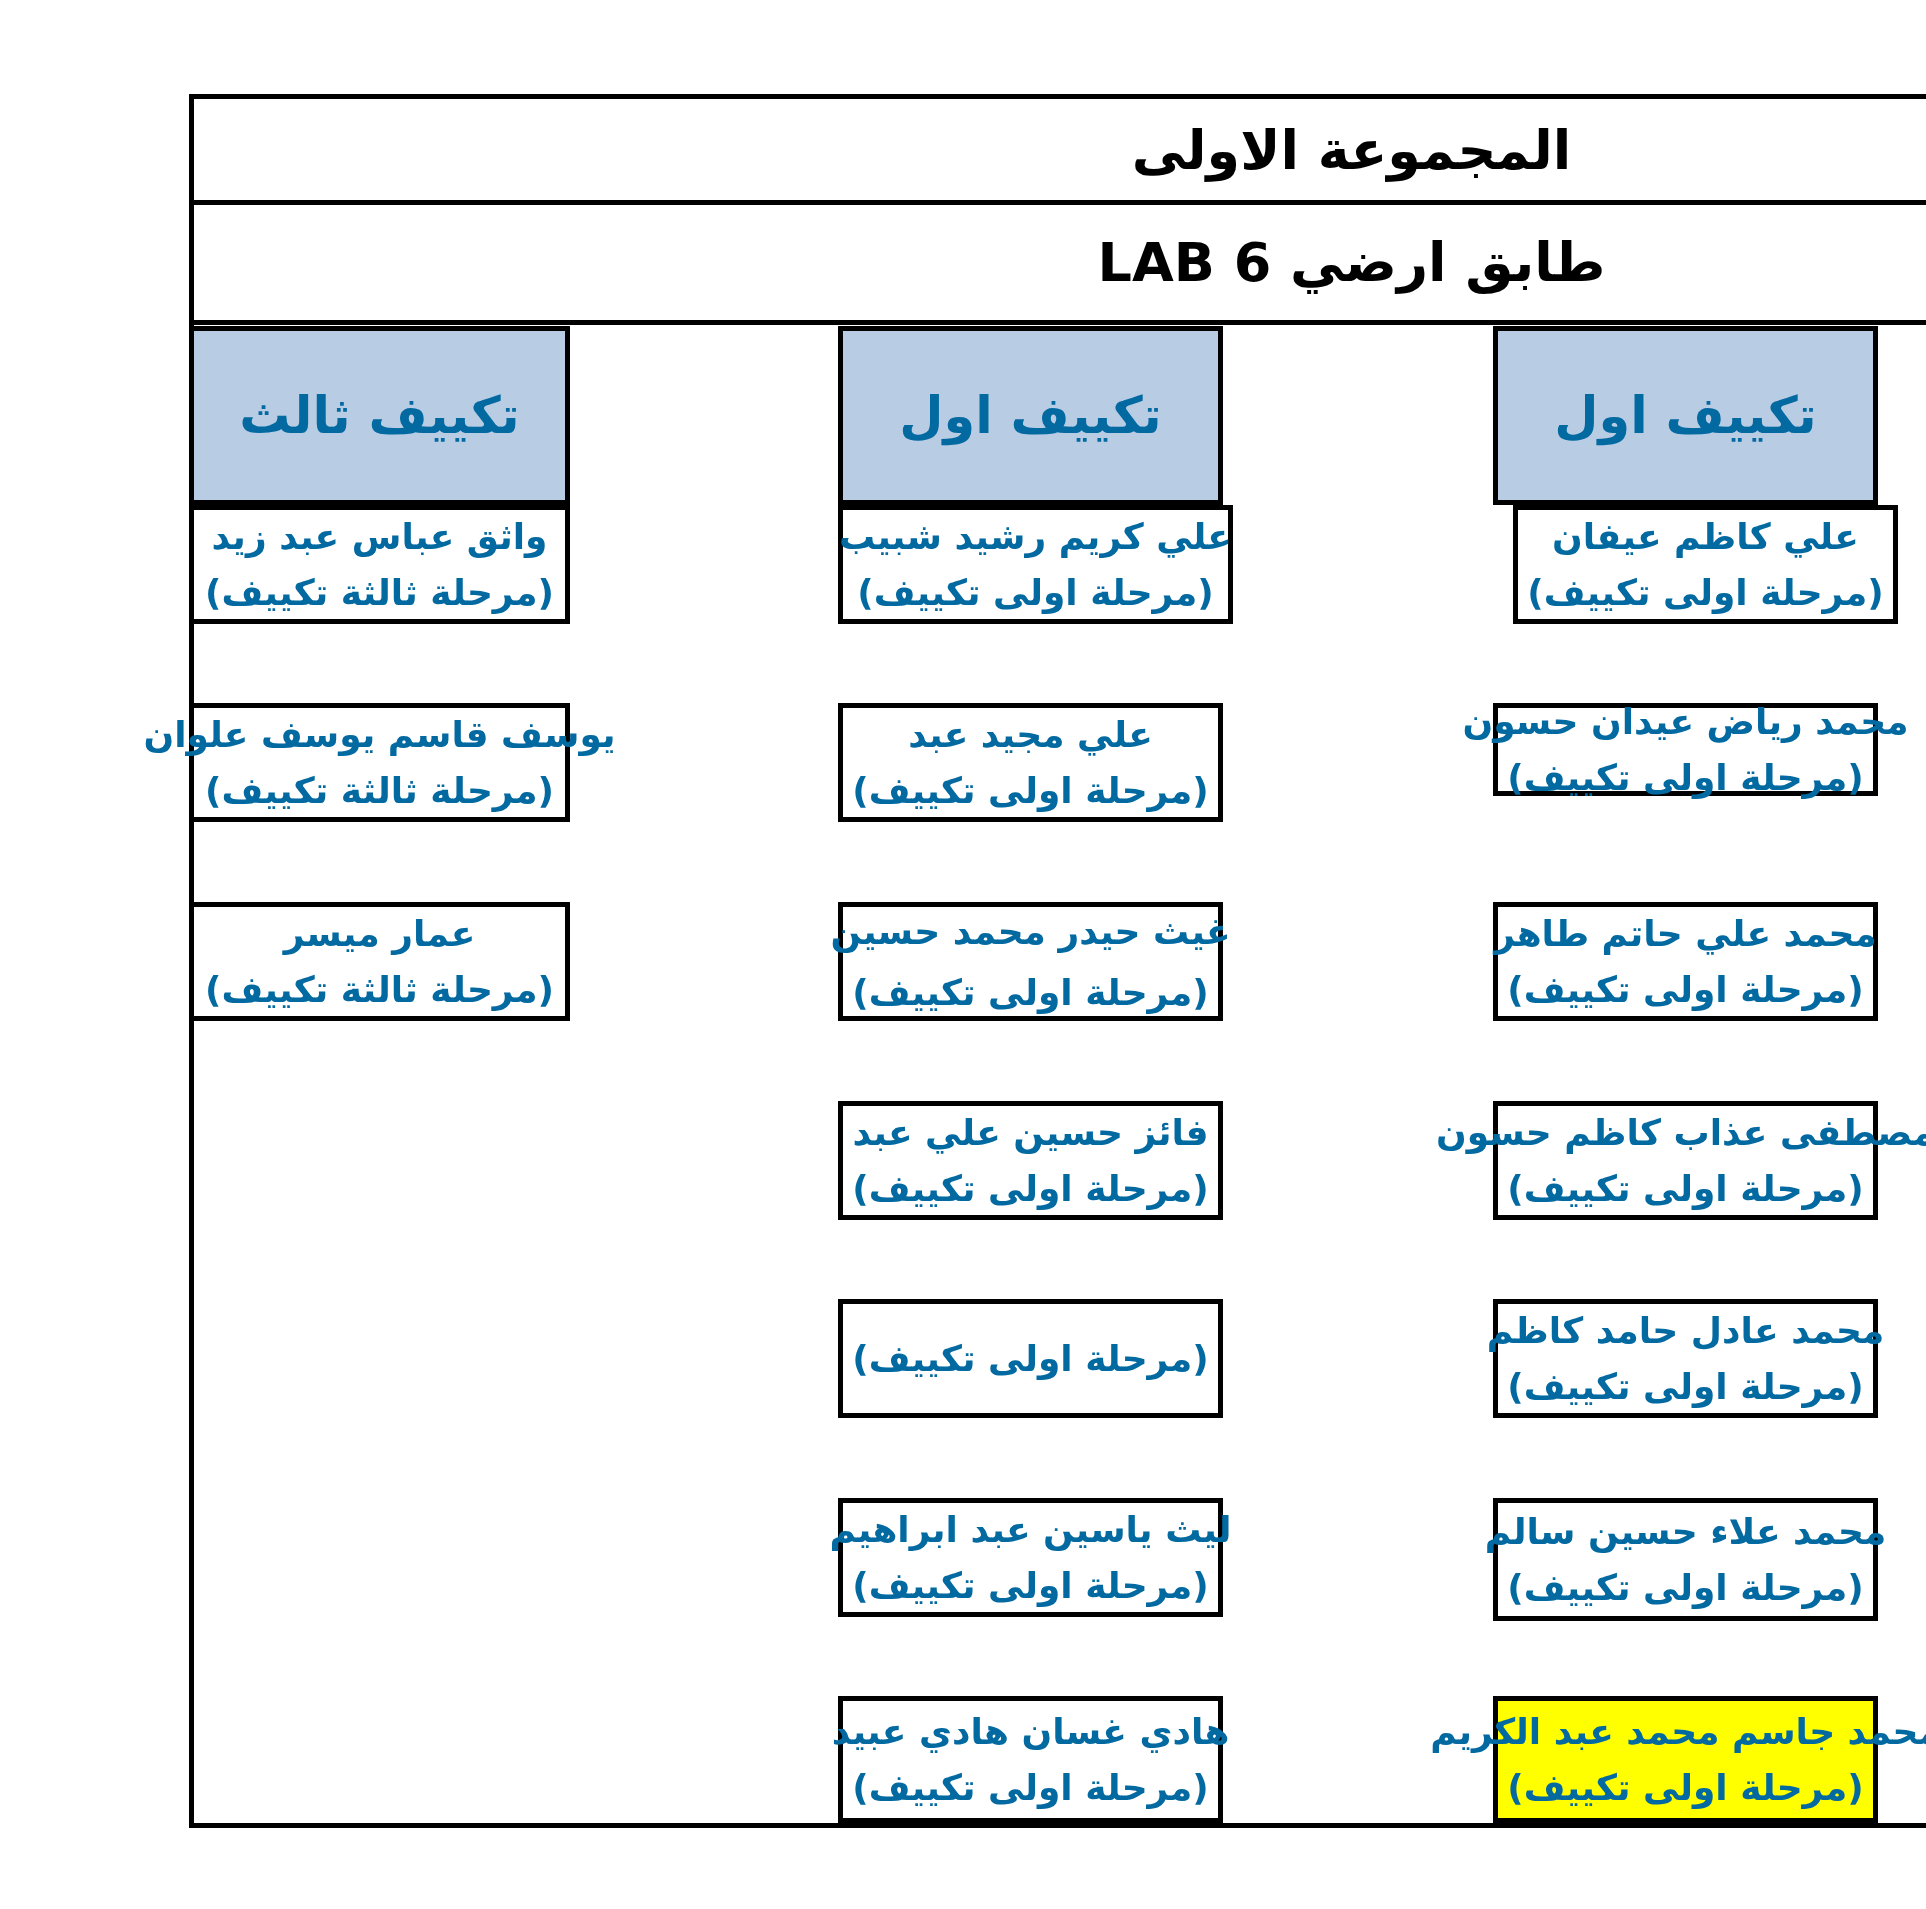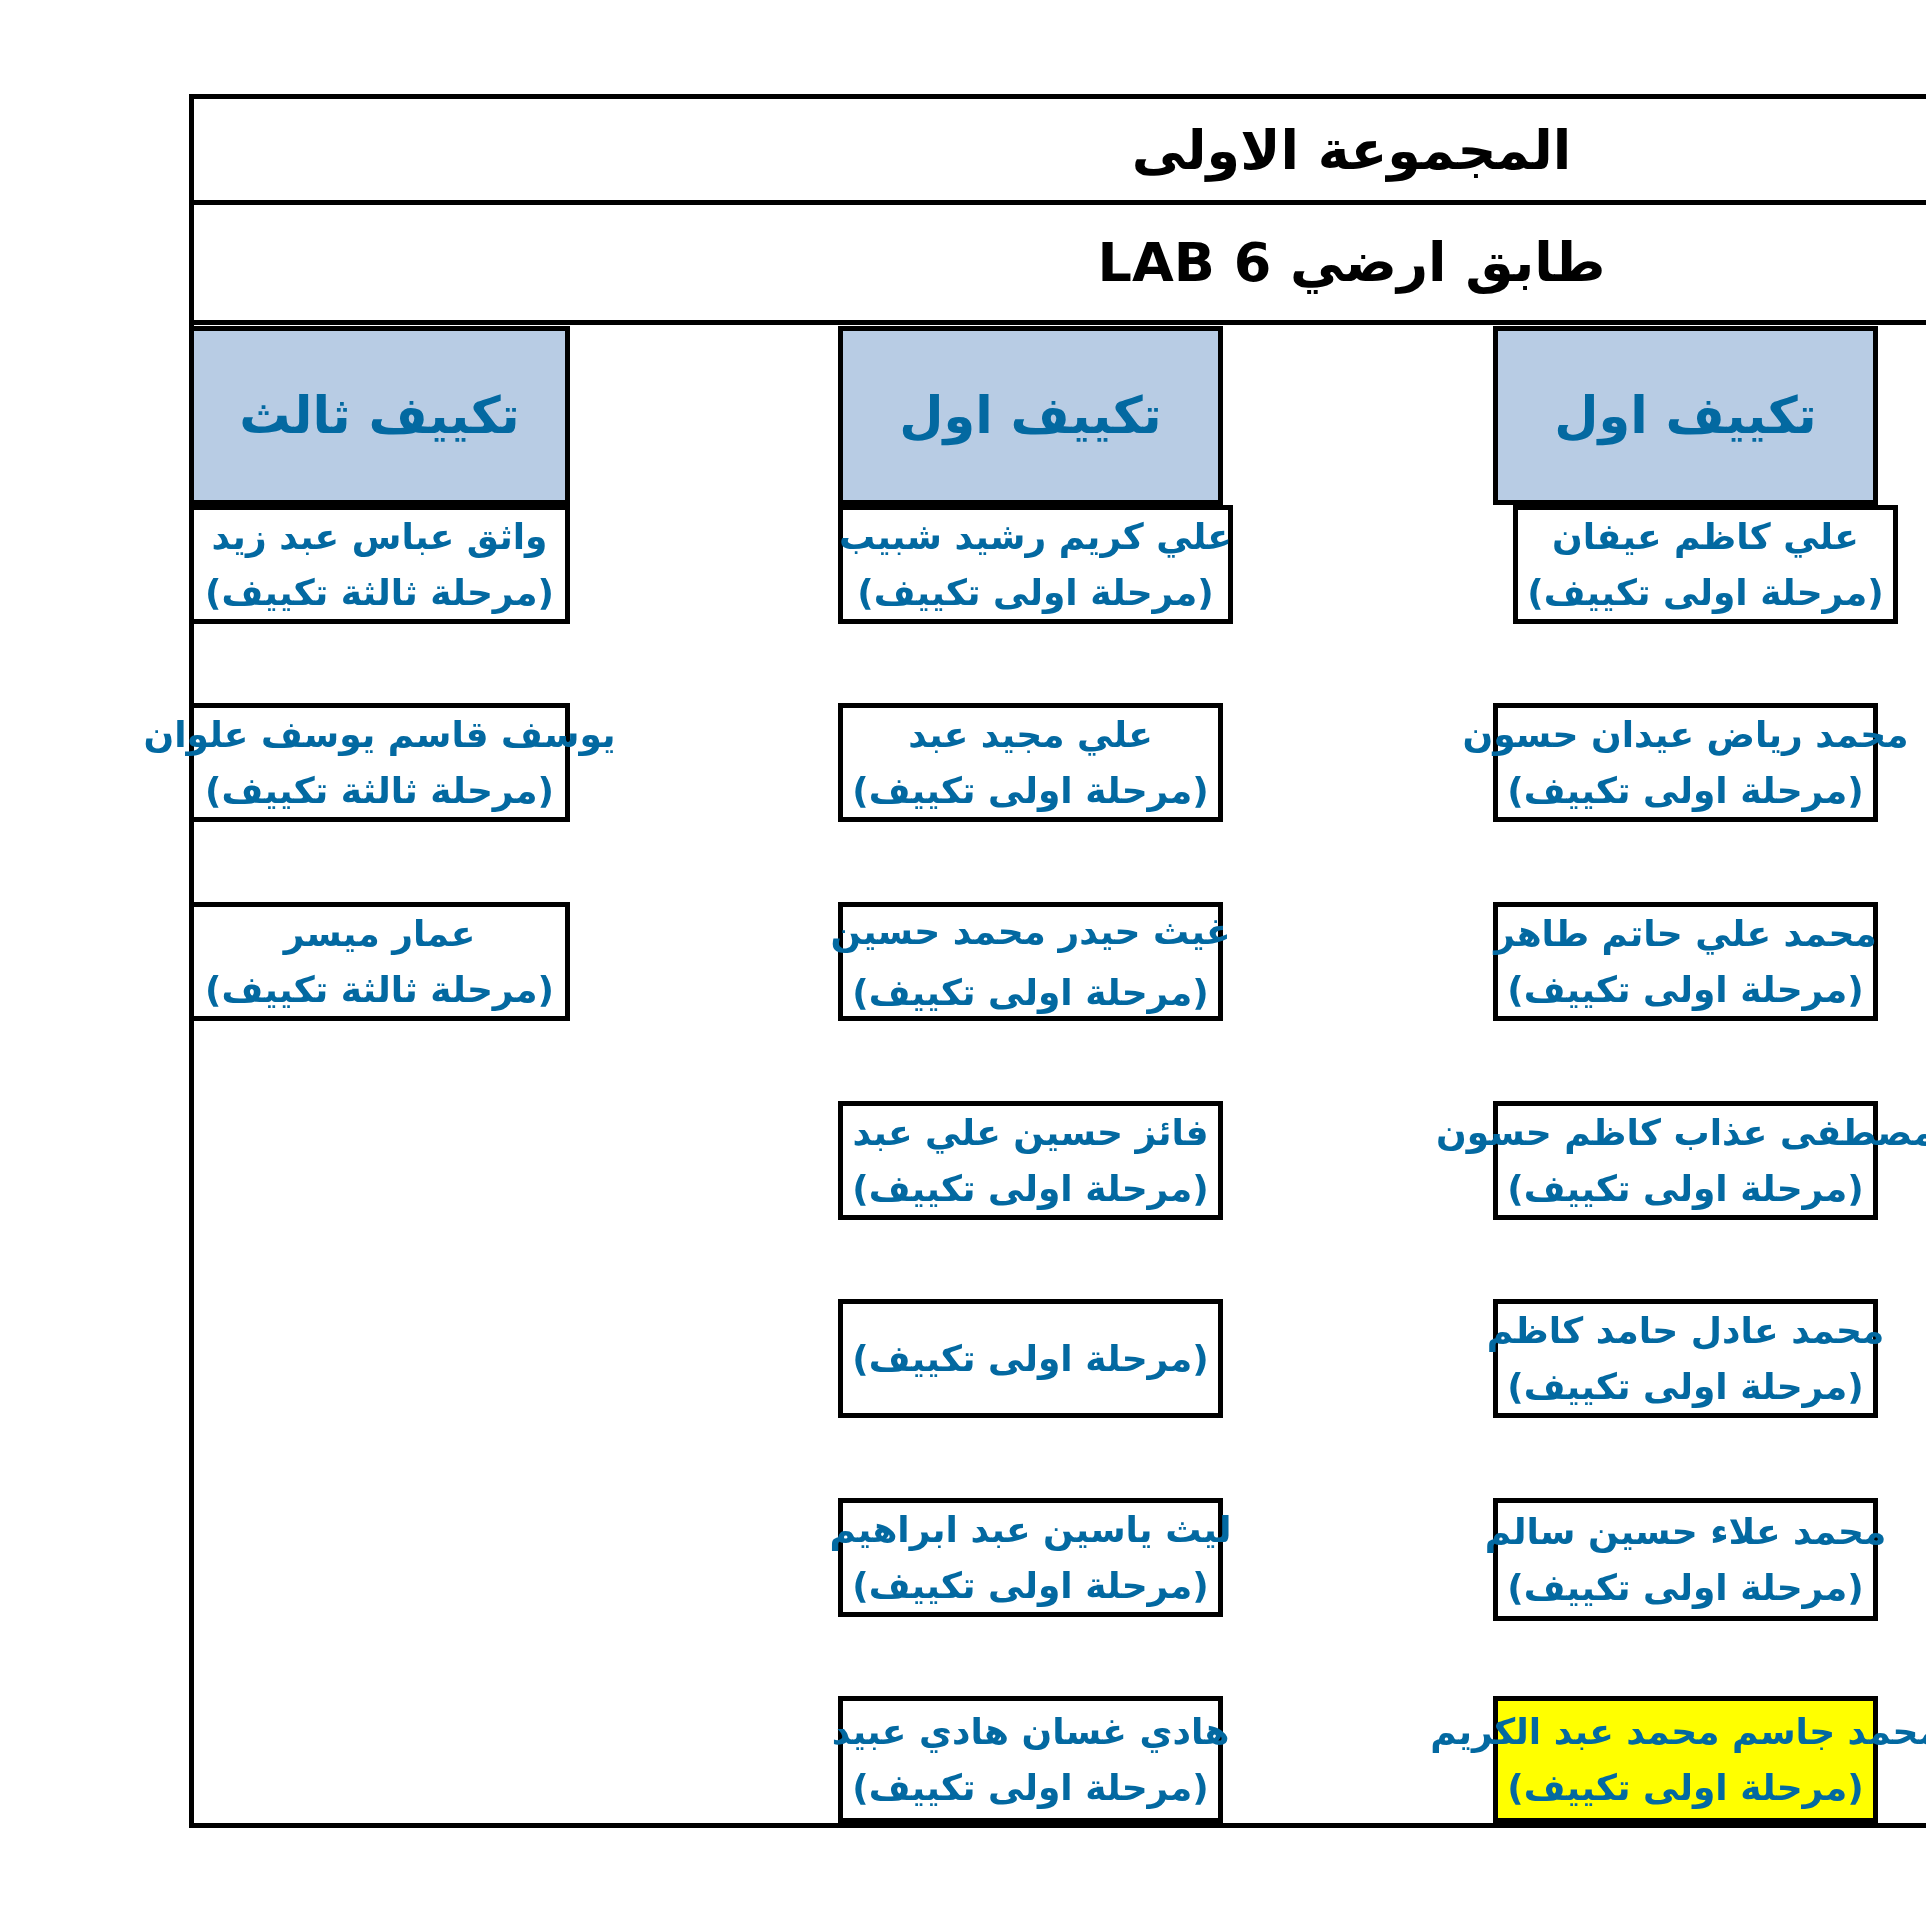--- a/index.html
+++ b/index.html
@@ -124,21 +124,21 @@
       </div>
       <div class="box student" style="left: 838px; top: 1696px; width: 385px; height: 127px;">
         <div class="nm">هادي غسان هادي عبيد</div>
         <div class="st">(مرحلة اولى تكييف)</div>
       </div>
       <div class="box header" style="left: 1493px; top: 326px; width: 385px; height: 179px;">تكييف اول</div>
       <div class="box student" style="left: 1493px; top: 505px; width: 385px; height: 119px; margin-left: 20px;">
         <div class="nm">علي كاظم عيفان</div>
         <div class="st">(مرحلة اولى تكييف)</div>
       </div>
-      <div class="box student" style="left: 1493px; top: 703px; width: 385px; height: 119px;">
+      <div class="box student" style="left: 1493px; top: 703px; width: 385px; height: 93px;">
         <div class="nm">محمد رياض عيدان حسون</div>
         <div class="st">(مرحلة اولى تكييف)</div>
       </div>
       <div class="box student" style="left: 1493px; top: 902px; width: 385px; height: 119px;">
         <div class="nm">محمد علي حاتم طاهر</div>
         <div class="st">(مرحلة اولى تكييف)</div>
       </div>
       <div class="box student" style="left: 1493px; top: 1101px; width: 385px; height: 119px;">
         <div class="nm">مصطفى عذاب كاظم حسون</div>
         <div class="st">(مرحلة اولى تكييف)</div>

